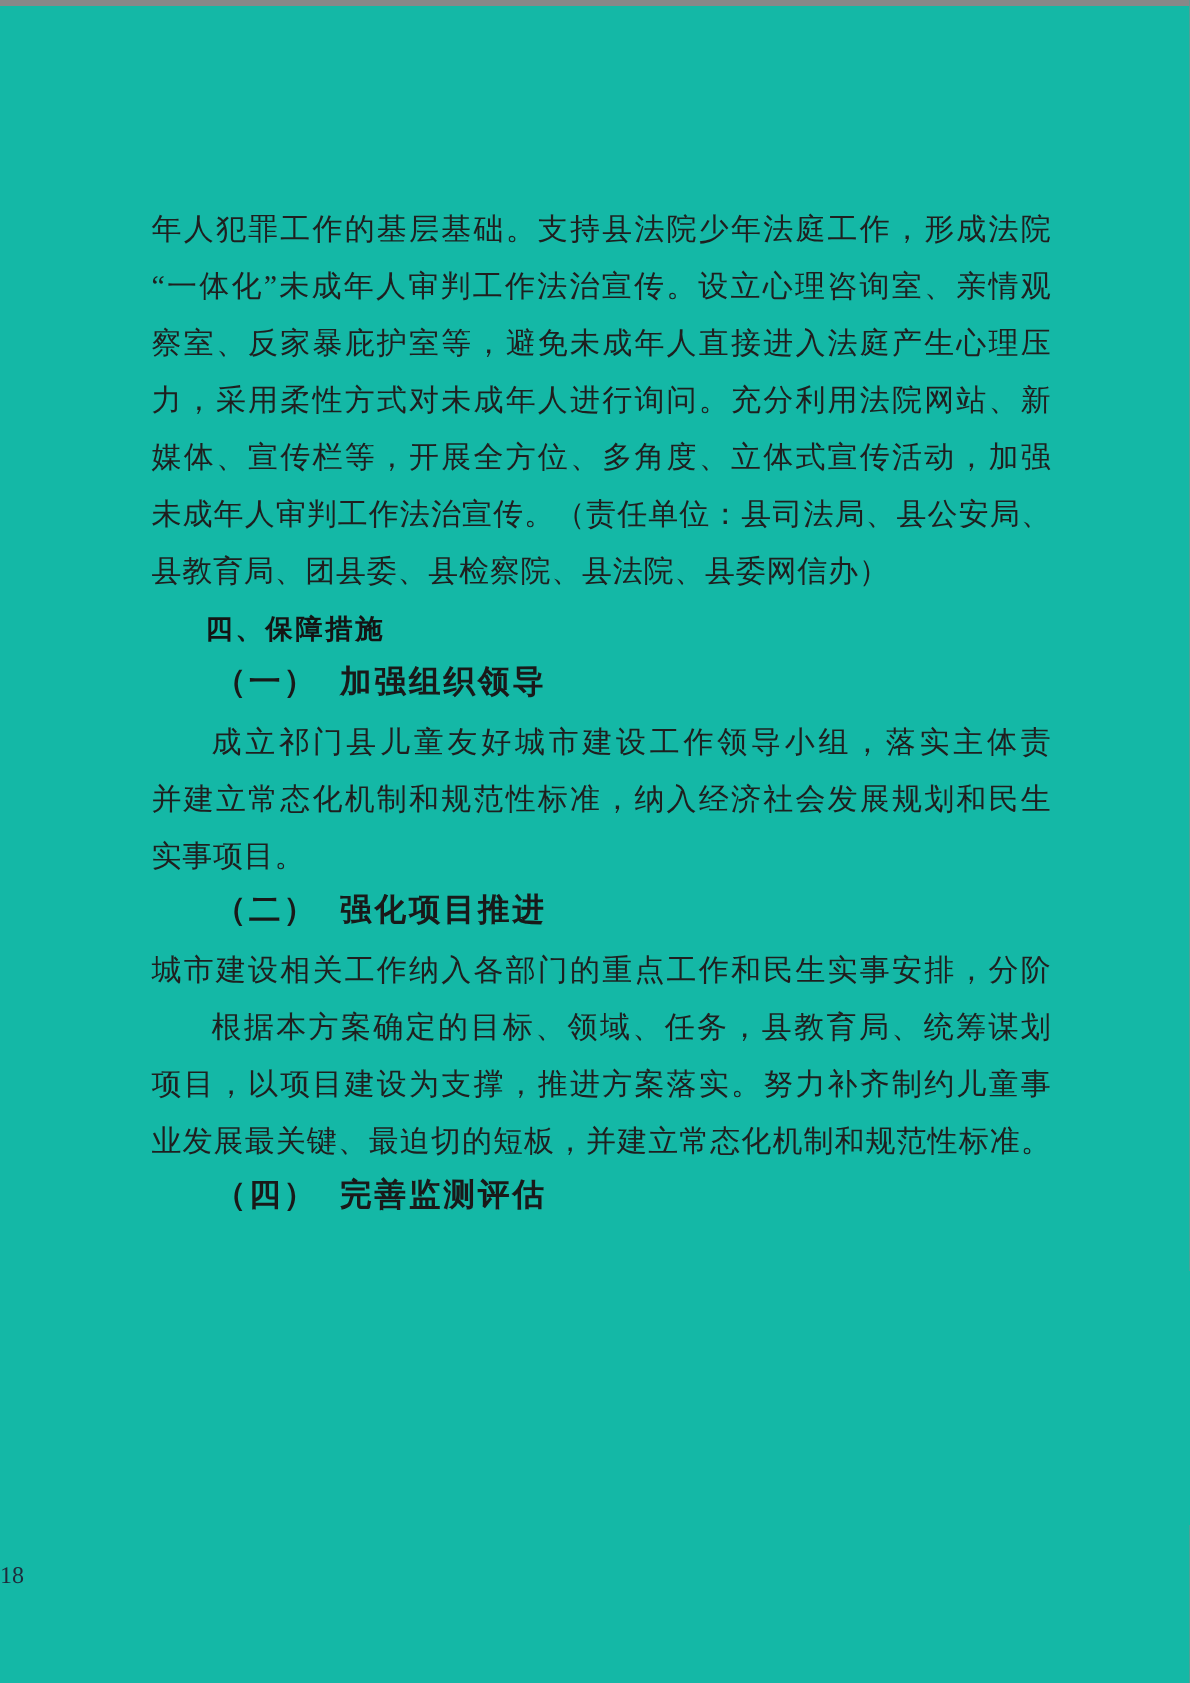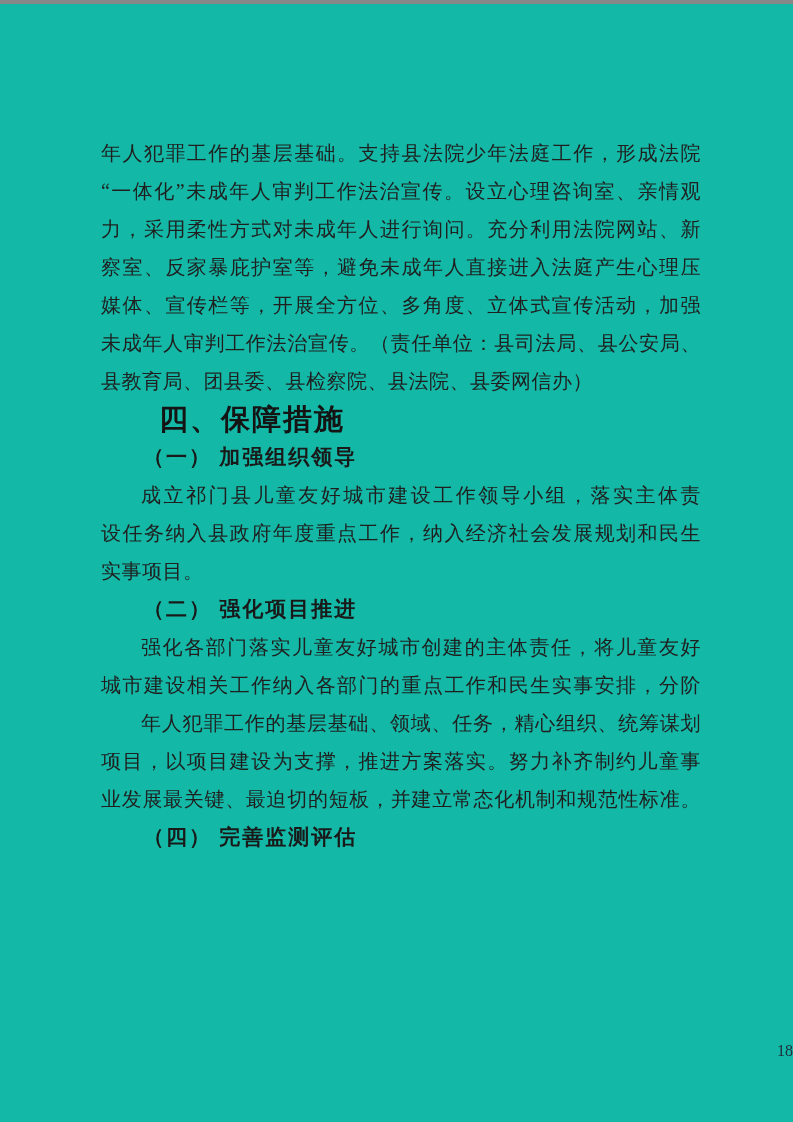--- a/index.html
+++ b/index.html
@@ -21,69 +21,68 @@
     line-height:38px;
     white-space:nowrap;
   }
   .line-body{
     font-size:20px;
     color:#1f1f1f;
     letter-spacing:0.5px;
     white-space:normal !important;
   }
   .line-h1{
-    font-size:29px;
+    font-size:18px;
     font-weight:bold;
     color:#141414;
     letter-spacing:2px;
     font-family:"Liberation Sans","DejaVu Sans",sans-serif;
   }
   .line-h2{
     font-size:21px;
     font-weight:bold;
     color:#191919;
     letter-spacing:2px;
-    font-family:Liberation Serif, serif;
+    font-family:Liberation Mono, monospace;
   }
   .indent{ text-indent:2em; }
   .justify{
     text-align:justify;
     text-align-last:justify;
     -moz-text-align-last:justify;
   }
   .page-number{
     position:absolute;
     top:1038px;
     left:0;
     width:100%;
-    text-align:right;
+    text-align:left;
     font-size:16px;
     color:#1f2a3a;
     font-family:"Liberation Serif","DejaVu Serif",serif;
   }
 </style>
 </head>
 <body>
 
 <div class="page">
   <div class="content" id="content">
       <div class="line-body justify">年人犯罪工作的基层基础。支持县法院少年法庭工作，形成法院</div>
       <div class="line-body justify">“一体化”未成年人审判工作法治宣传。设立心理咨询室、亲情观</div>
+      <div class="line-body justify">察室、反家暴庇护室等，避免未成年人直接进入法庭产生心理压</div>
       <div class="line-body justify">力，采用柔性方式对未成年人进行询问。充分利用法院网站、新</div>
-      <div class="line-body justify">察室、反家暴庇护室等，避免未成年人直接进入法庭产生心理压</div>
       <div class="line-body justify">媒体、宣传栏等，开展全方位、多角度、立体式宣传活动，加强</div>
       <div class="line-body justify">未成年人审判工作法治宣传。（责任单位：县司法局、县公安局、</div>
       <div class="line-body">县教育局、团县委、县检察院、县法院、县委网信办）</div>
       <div class="line-h1 indent">四、保障措施</div>
       <div class="line-h2 indent">（一） 加强组织领导</div>
       <div class="line-body indent justify">成立祁门县儿童友好城市建设工作领导小组，落实主体责</div>
-      <div class="line-body justify">设任务纳入县政府年度重点工作，纳入经济社会发展规划和民生</div>
+      <div class="line-body justify">并建立常态化机制和规范性标准，纳入经济社会发展规划和民生</div>
       <div class="line-body">实事项目。</div>
       <div class="line-h2 indent">（二） 强化项目推进</div>
-      <div class="line-body indent justify">强化各部门落实儿童友好城市创建的主体责任，将儿童友好</div>
       <div class="line-body justify">城市建设相关工作纳入各部门的重点工作和民生实事安排，分阶</div>
-      <div class="line-body indent justify">年人犯罪工作的基层基础、领域、任务，精心组织、统筹谋划</div>
+      <div class="line-body indent justify">根据本方案确定的目标、领域、任务，县教育局、统筹谋划</div>
       <div class="line-body justify">项目，以项目建设为支撑，推进方案落实。努力补齐制约儿童事</div>
       <div class="line-body justify">业发展最关键、最迫切的短板，并建立常态化机制和规范性标准。</div>
       <div class="line-h2 indent">（四） 完善监测评估</div>
     </div>
   <div class="page-number">18</div>
 </div>
 
 </body></html>

